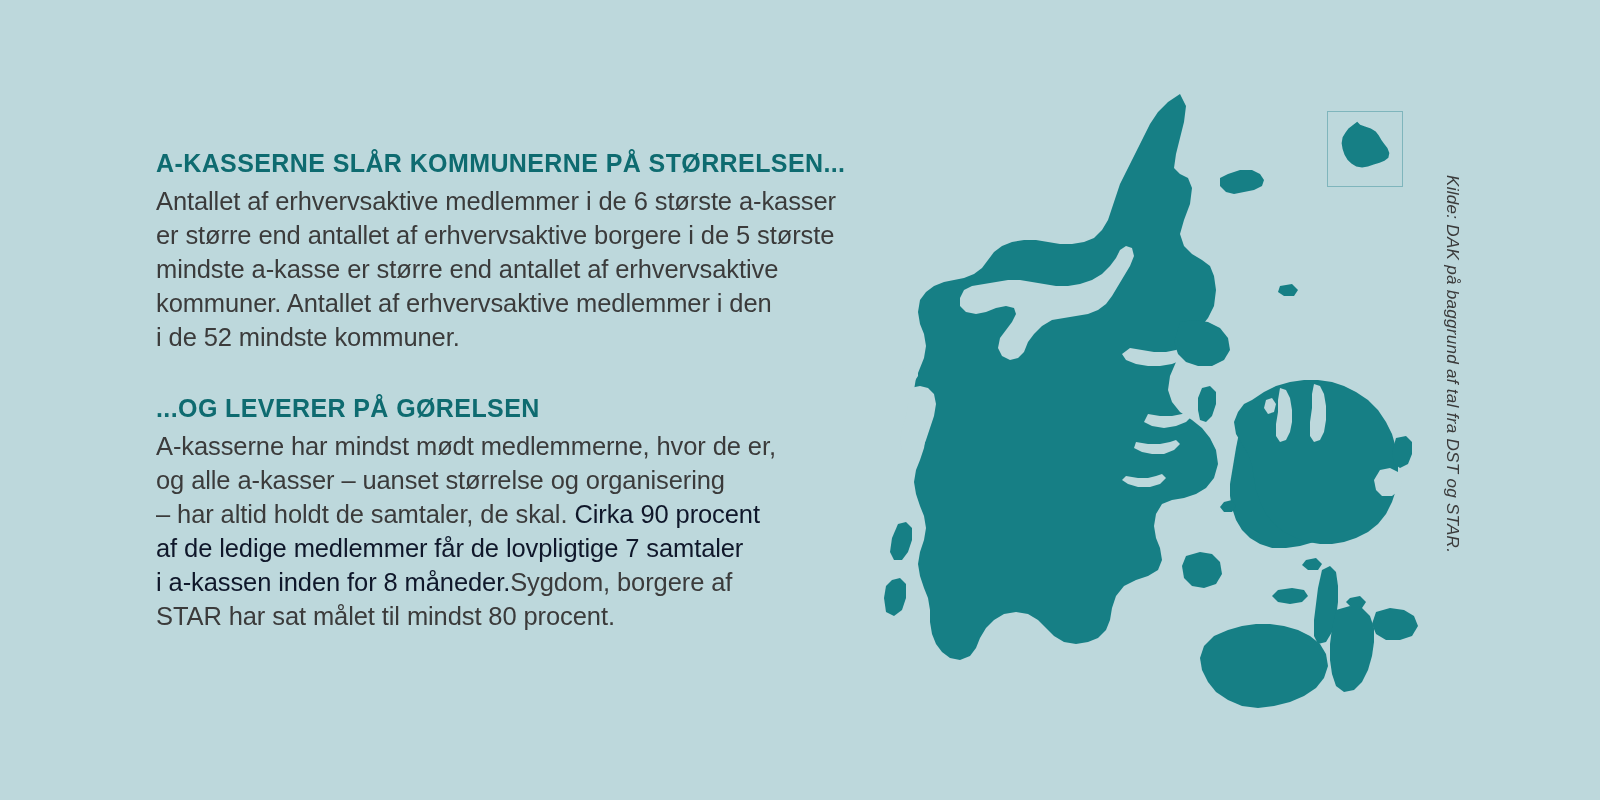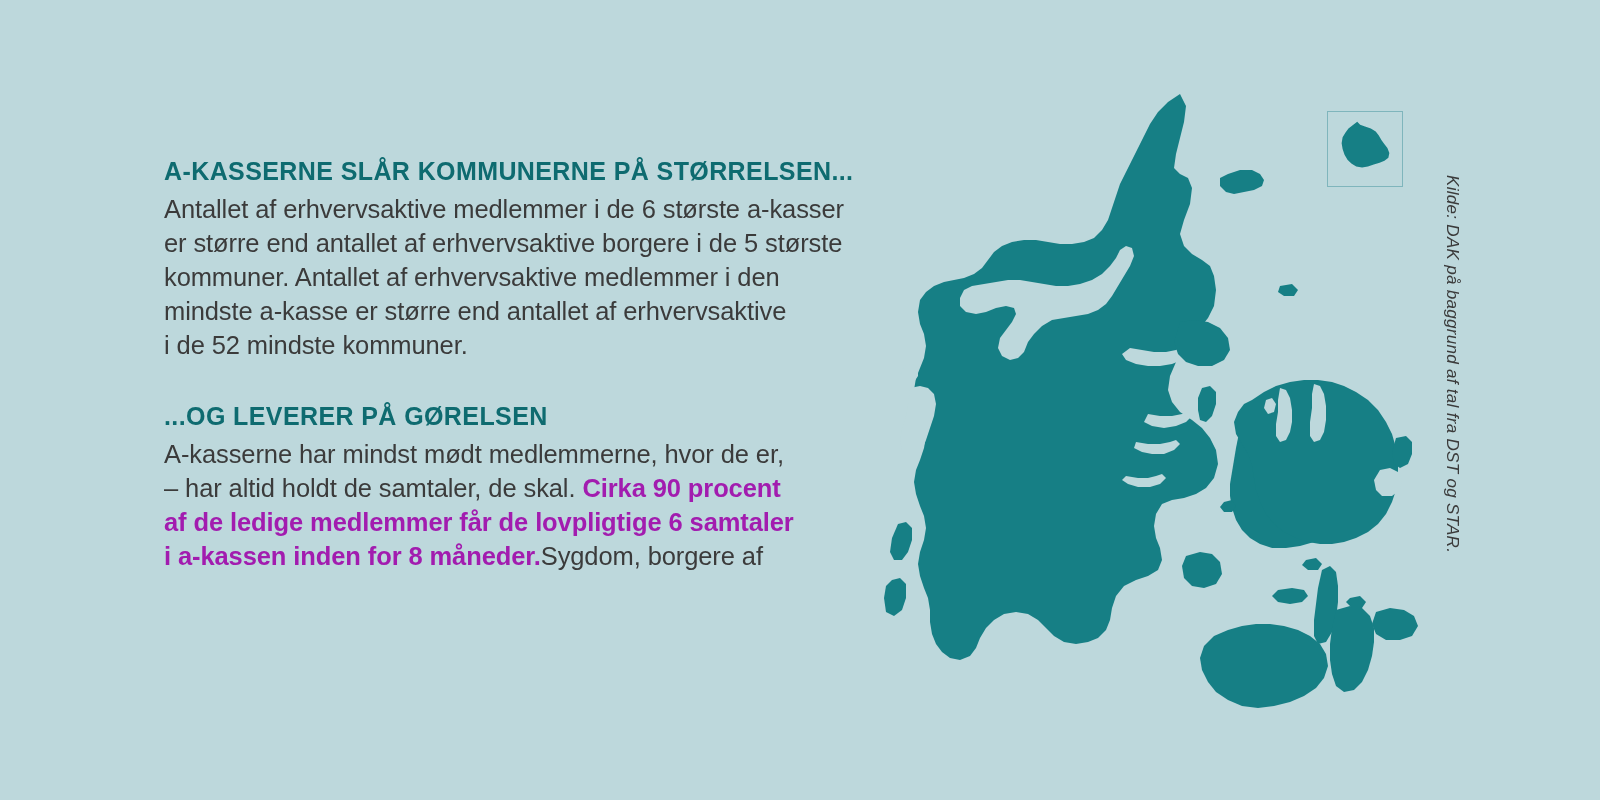--- a/index.html
+++ b/index.html
@@ -21,21 +21,21 @@
   }
 
   
   #text-column {
     position: absolute;
     left: 148px;
     top: 139px;
     width: 760px;
   }
 
-  .block { margin: 16px; }
+  .block { margin: 8px; }
   .block + .block { margin-top: 38px; }
 
   .block-heading {
     font-family: "Liberation Sans", sans-serif;
     font-weight: 700;
     font-size: 25px;
     letter-spacing: 0.4px;
     line-height: 32px;
     color: #0e6b70;
     margin: 0 0 5px 0;
@@ -47,22 +47,22 @@
     font-weight: 400;
     font-size: 25.5px;
     line-height: 34px;
     color: #3b3b3b;
     margin: 0;
     letter-spacing: -0.1px;
   }
 
   .block-body .ln { display: block; white-space: nowrap; }
   .block-body b, .block-body strong {
-    font-weight: 700;
-    color: #a21caf;
+    font-weight: 400;
+    color: #0f172a;
   }
 
   
   #source-note {
     position: absolute;
     left: 1462px;
     top: 175px;
     transform-origin: left top;
     transform: rotate(90deg);
     font-family: "Liberation Sans", sans-serif;
@@ -99,33 +99,35 @@
 
 <div id="page">
 
   <div id="text-column">
 
     <div class="block">
       <h2 class="block-heading">A-KASSERNE SLÅR KOMMUNERNE PÅ STØRRELSEN...</h2>
       <p class="block-body">
         <span class="ln">Antallet af erhvervsaktive medlemmer i de 6 største a-kasser</span>
         <span class="ln">er større end antallet af erhvervsaktive borgere i de 5 største</span>
+        <span class="ln">mindste a-kasse er større end antallet af erhvervsaktive</span>
         <span class="ln">kommuner. Antallet af erhvervsaktive medlemmer i den</span>
-        <span class="ln">mindste a-kasse er større end antallet af erhvervsaktive</span>
         <span class="ln">i de 52 mindste kommuner.</span>
       </p>
     </div>
 
     <div class="block">
       <h2 class="block-heading">...OG LEVERER PÅ GØRELSEN</h2>
       <p class="block-body">
         <span class="ln">A-kasserne har mindst mødt medlemmerne, hvor de er,</span>
+        <span class="ln">og alle a-kasser – uanset størrelse og organisering</span>
         <span class="ln"><span>– har altid holdt de samtaler, de skal. </span><b>Cirka 90 procent</b></span>
-        <span class="ln"><b>af de ledige medlemmer får de lovpligtige 6 samtaler</b></span>
+        <span class="ln"><b>af de ledige medlemmer får de lovpligtige 7 samtaler</b></span>
         <span class="ln"><b>i a-kassen inden for 8 måneder.</b><span>Sygdom, borgere af</span></span>
+        <span class="ln">STAR har sat målet til mindst 80 procent.</span>
       </p>
     </div>
 
   </div>
 
   <div id="source-note">Kilde: DAK på baggrund af tal fra DST og STAR.</div>
 
   <div id="map-wrap">
     <svg id="map-svg" viewBox="0 0 580 640" xmlns="http://www.w3.org/2000/svg">
       <g fill="#167f85" stroke="none">

